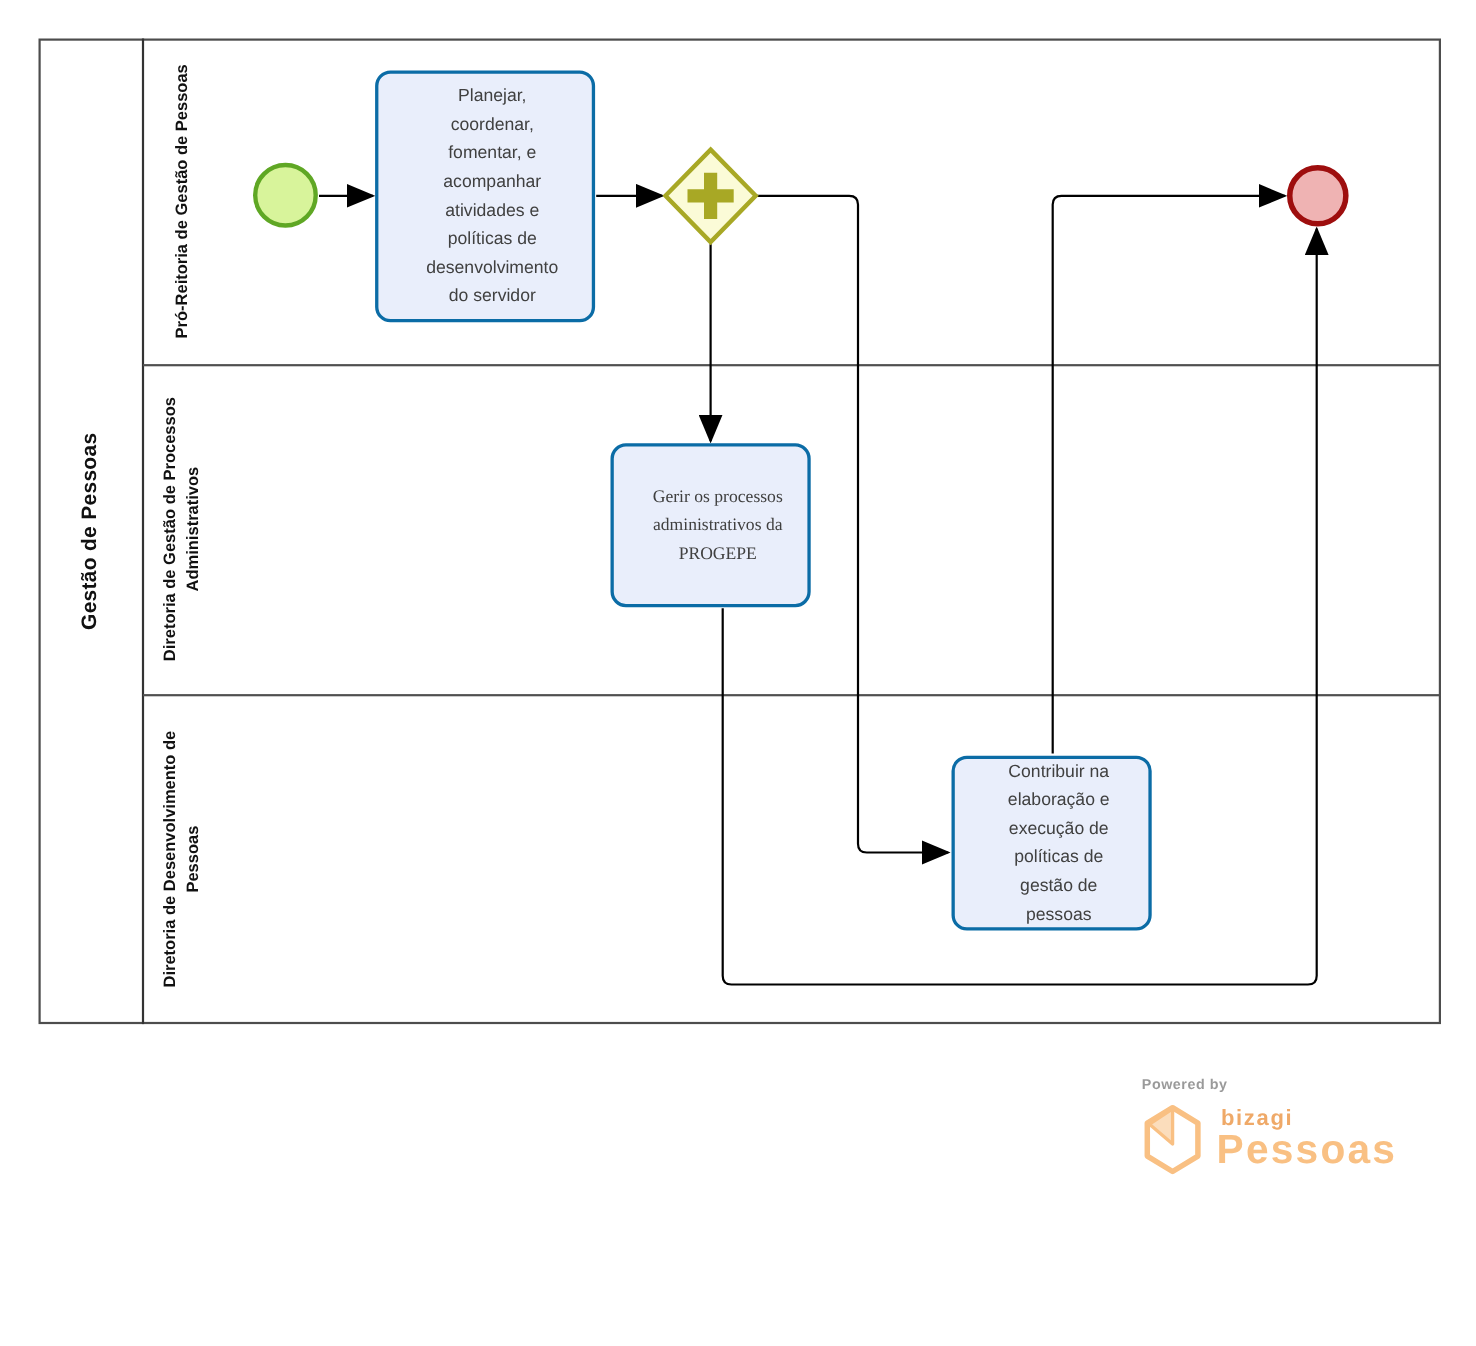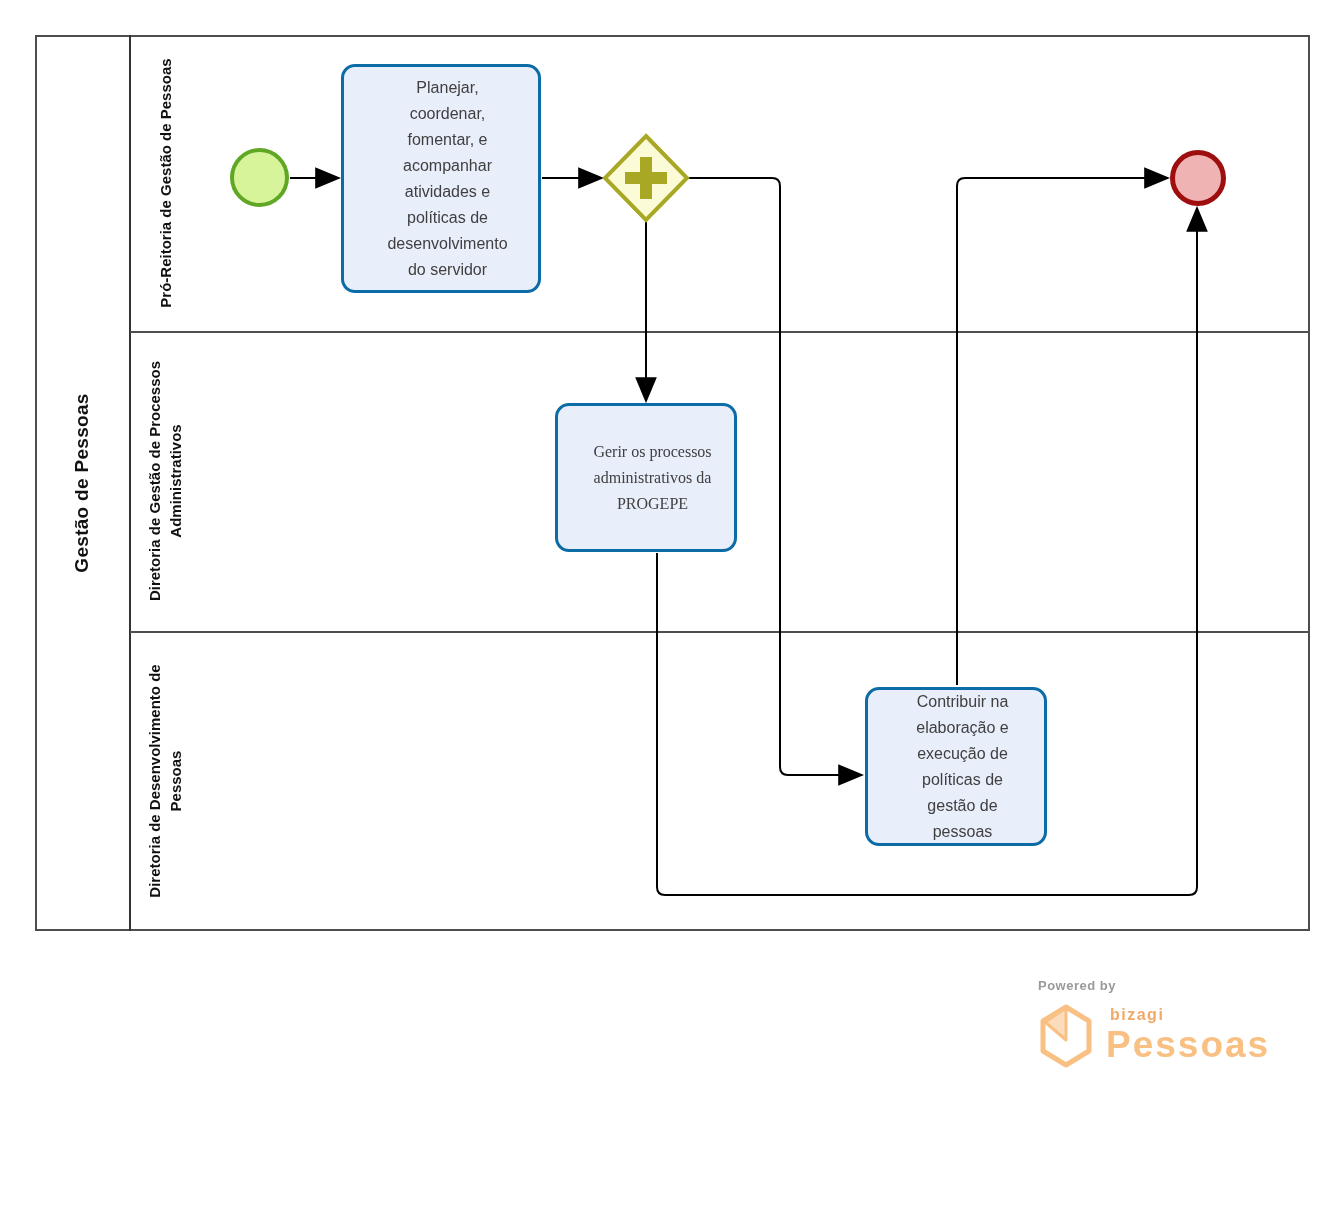--- a/index.html
+++ b/index.html
@@ -49,21 +49,21 @@
   .flow{ fill:none; stroke:var(--connector); stroke-width:2px; }
   .arrowhead{ fill:var(--connector); }
   .gw-diamond{ fill:var(--gateway-fill); stroke:var(--gateway-border); stroke-width:4px; stroke-linejoin:miter; }
   .gw-plus{ fill:none; stroke:var(--gateway-border); stroke-width:12px; }
   .branding{ position:absolute; left:988px; top:976px; width:260px; height:100px;margin-left:48px; }
   .powered-by{ position:absolute; left:2px; top:2px; font-size:13px; font-weight:600;
     color:var(--logo-gray); letter-spacing:0.5px; }
   .logo-hex{ position:absolute; left:4px; top:28px; width:52px; height:64px; }
   .hex-outline{ fill:none; stroke:var(--logo-orange); stroke-width:5px; stroke-linejoin:round; }
   .hex-flap{ fill:var(--logo-flap); stroke:var(--logo-orange); stroke-width:3px; stroke-linejoin:round; }
-  .brand-bizagi{ position:absolute; left:74px; top:30px; font-size:16px; font-weight:600;
+  .brand-bizagi{ position:absolute; left:74px; top:30px; font-size:20px; font-weight:600;
     color:var(--logo-orange-dark); letter-spacing:1.5px; }
   .brand-modeler{ position:absolute; left:70px; top:48px; font-size:37px; font-weight:600;
     color:var(--logo-orange); letter-spacing:2px; }
   .tt1{ width:140px; } .tt2{ width:126px;font-family:Liberation Serif, serif; } .tt3{ width:132px; }
 </style>
 </head>
 <body>
 
 <div class="stage">
 

